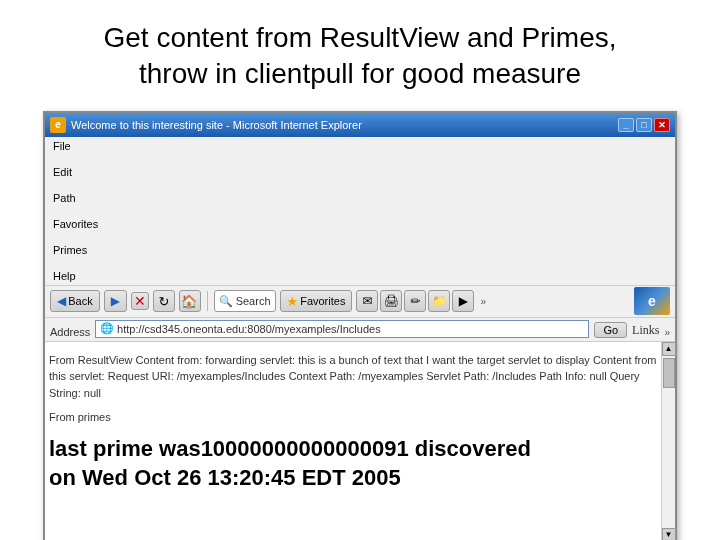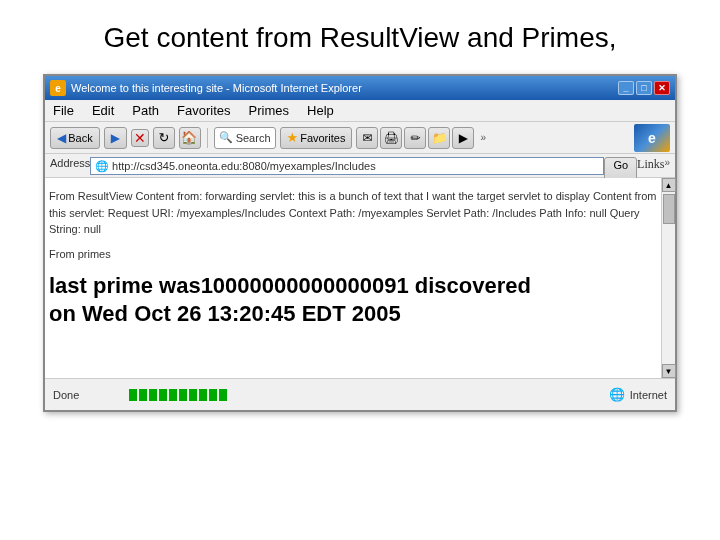--- a/index.html
+++ b/index.html
@@ -95,22 +95,23 @@
     .tb-btn.maximize { background: #4a90d9; }
     .tb-btn.close { background: #cc0000; }
 
     
     .browser-menubar {
       background: #f0f0f0;
       border-bottom: 1px solid #ccc;
       padding: 2px 5px;
       display: flex;
       gap: 12px;
-      font-size: 13px;
-      font-family: Arial, sans-serif;
+      font-size: 11px;
+      font-family: Arial, sans-serif;
+      flex-direction: column;
     }
 
     .menu-item {
       cursor: pointer;
       padding: 1px 3px;
     }
 
     
     .browser-toolbar {
       background: #f0f0f0;
@@ -266,21 +267,22 @@
       color: white;
       font-weight: bold;
     }
 
     
     .browser-addressbar {
       background: #f0f0f0;
       border-bottom: 1px solid #ccc;
       padding: 3px 5px;
       display: flex;
-      align-items: flex-start;
+      align-items: flex-end;
+      gap: 5px;
       height: 24px;
     }
 
     .address-label {
       font-size: 11px;
       color: #333;
       font-family: Arial, sans-serif;
     }
 
     .address-field {
@@ -306,21 +308,21 @@
       font-family: Arial, sans-serif;
     }
 
     .go-btn {
       background: linear-gradient(to bottom, #e8e8e8, #d0d0d0);
       border: 1px solid #999;
       border-radius: 3px;
       padding: 1px 8px;
       font-size: 11px;
       cursor: pointer;
-      height: 32px;
+      height: 16px;
     }
 
     .links-label {
       font-size: 12px;
       color: #333;
       font-family: Liberation Serif, serif;
     }
 
     .extend2 {
       font-size: 10px;
@@ -447,20 +449,21 @@
       color: #4a90d9;
     }
   </style>
 </head>
 <body>
 
 <div class="slide-container">
 
   <div class="slide-title">
     <span>Get content from ResultView and Primes,</span><br>
+    <span>throw in clientpull for good measure</span>
   </div>
 
   <div class="browser-window">
 
     <div class="browser-titlebar">
       <div class="browser-titlebar-left">
         <div class="browser-icon">e</div>
         <span class="browser-title-text">Welcome to this interesting site - Microsoft Internet Explorer</span>
       </div>
       <div class="browser-titlebar-buttons">

